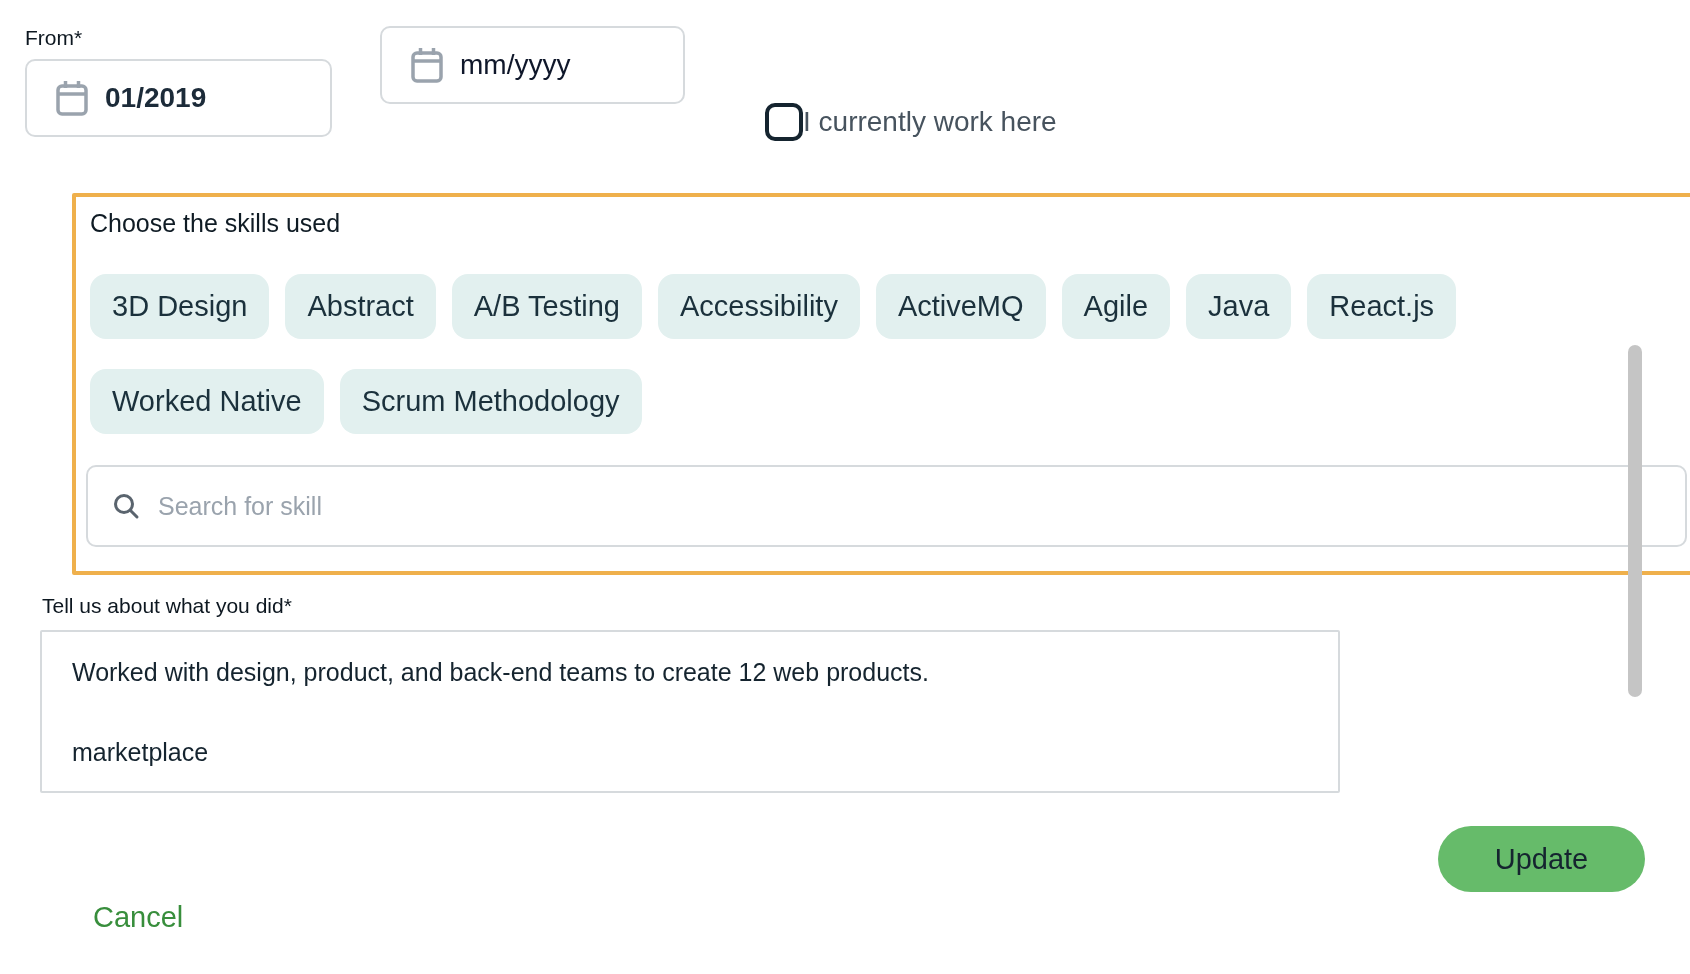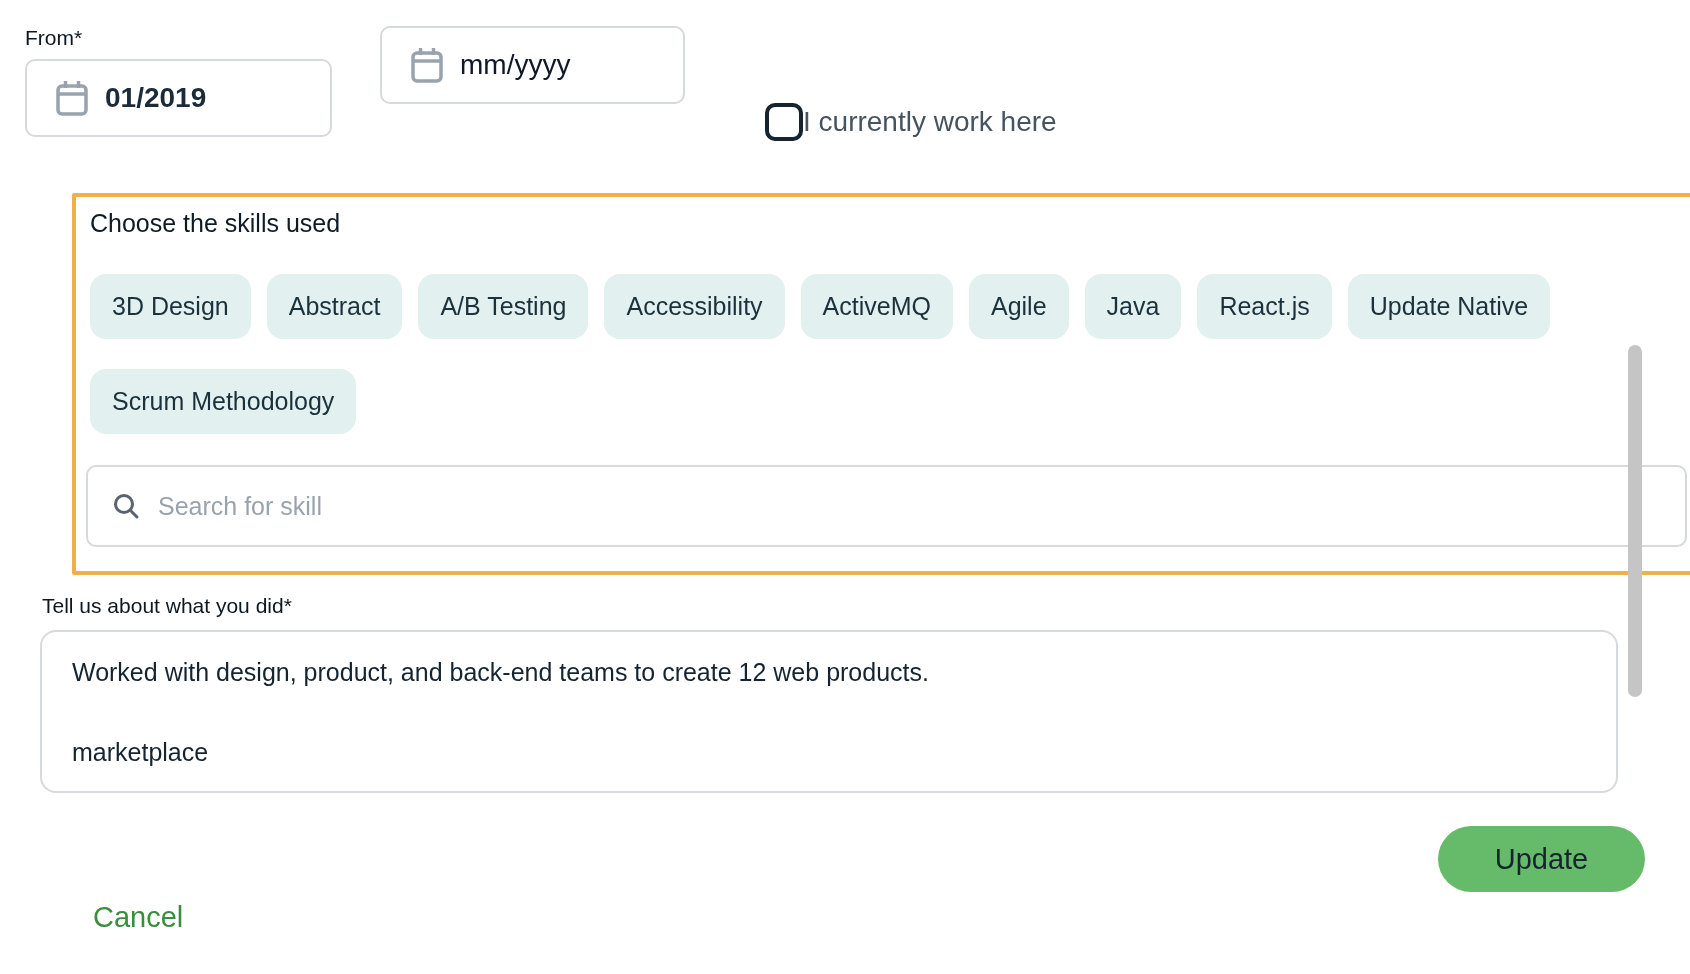--- a/index.html
+++ b/index.html
@@ -24,36 +24,36 @@
   .checkbox { width:38px; height:38px; border:4px solid #15242f; border-radius:10px; background:#fff; }
   .checkbox-label { font-size:28px; color:#47535e; }
 
   
   .skills-panel { position:absolute; left:24px; top:193px; width:1636px; height:382px;
                   border:4px solid var(--accent, #efb04c); border-radius:2px; background:#fff;margin-left:48px; }
   .skills-title { position:absolute; left:14px; top:12px; font-size:25px; font-weight:500; color:#0f1b24; }
   .chips { position:absolute; left:14px; top:77px; width:1560px;
            display:flex; flex-wrap:wrap; column-gap:16px; row-gap:30px; }
   .chip { height:65px; line-height:65px; padding:0 22px; border-radius:16px;
-          background:var(--chip-bg, #e2f0ef); color:#1b313c; font-size:25px; white-space:nowrap; }
+          background:var(--chip-bg, #e2f0ef); color:#1b313c; font-size:29px; white-space:nowrap; }
   .search-box { position:absolute; left:10px; top:268px; width:1601px; height:82px;
                 border:2px solid #d6dadd; border-radius:10px; background:#fff;
                 display:flex; align-items:center; padding:0 24px; gap:18px; }
   .search-box input { border:none; outline:none; flex:1; font-size:25px; color:#1c2b39;
                       font-family:"Liberation Sans", sans-serif; background:transparent; }
   .search-box input::placeholder { color:#9aa3ad; }
 
   
   .scrollbar { position:absolute; left:1628px; top:345px; width:14px; height:352px;
                background:var(--scrollbar, #c5c5c5); border-radius:7px; }
 
   
   .desc-label { position:absolute; left:42px; top:594px; font-size:21px; color:#0d1720; }
-  .textarea { position:absolute; left:40px; top:630px; width:1578px; height:163px;
-              border:2px solid #d6dadd; border-radius:16px; background:#fff;
+  .textarea { position:absolute; left:40px; top:630px; width:1300px; height:163px;
+              border:2px solid #d6dadd; border-radius:2px; background:#fff;
               padding:20px 30px; overflow:hidden; }
   .tline { font-size:25px; line-height:40px; min-height:40px; color:#15242f; white-space:nowrap; }
 
   
   .cancel-link { position:absolute; left:93px; top:857px; font-size:29px;
                  color:var(--cancel, #388e3c); cursor:pointer; text-decoration:none;margin-top:44px; }
   .update-btn { position:absolute; left:1438px; top:826px; width:207px; height:66px;
                 border:none; border-radius:45px; background:var(--update-bg, #66bb6a);
                 color:#15242f; font-size:29px; font-family:"Liberation Sans", sans-serif;
                 cursor:pointer; }
@@ -97,21 +97,21 @@
     <div class="skills-title">Choose the skills used</div>
     <div class="chips">
         <div class="chip">3D Design</div>
         <div class="chip">Abstract</div>
         <div class="chip">A/B Testing</div>
         <div class="chip">Accessibility</div>
         <div class="chip">ActiveMQ</div>
         <div class="chip">Agile</div>
         <div class="chip">Java</div>
         <div class="chip">React.js</div>
-        <div class="chip">Update Native</div>
+        <div class="chip">Worked Native</div>
         <div class="chip">Scrum Methodology</div>
       </div>
     <div class="search-box">
       <svg width="28" height="28" viewBox="0 0 28 28" fill="none">
         <circle cx="12" cy="12" r="8.5" stroke="#5a646e" stroke-width="3"></circle>
         <line x1="18.5" y1="18.5" x2="25" y2="25" stroke="#5a646e" stroke-width="3" stroke-linecap="round"></line>
       </svg>
       <input type="text" placeholder="Search for skill" style="">
     </div>
   </div>

